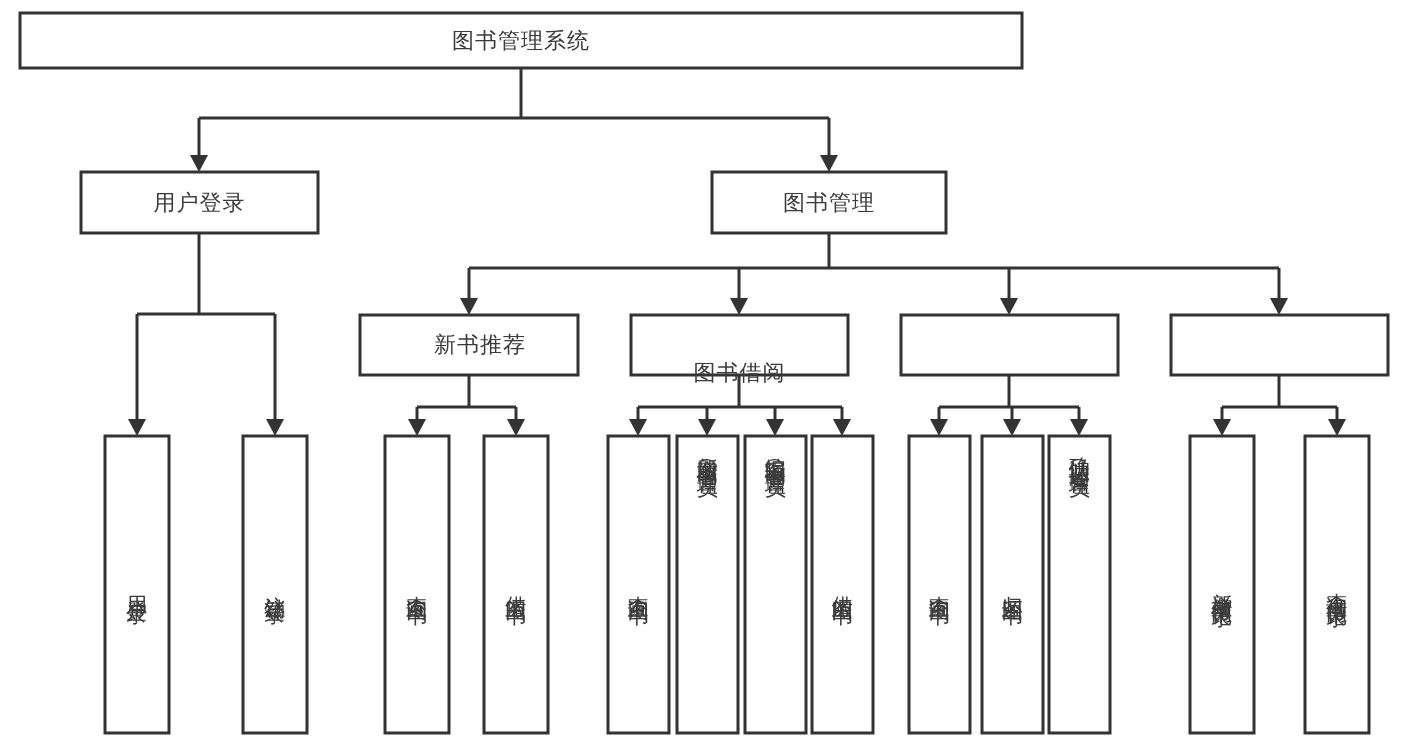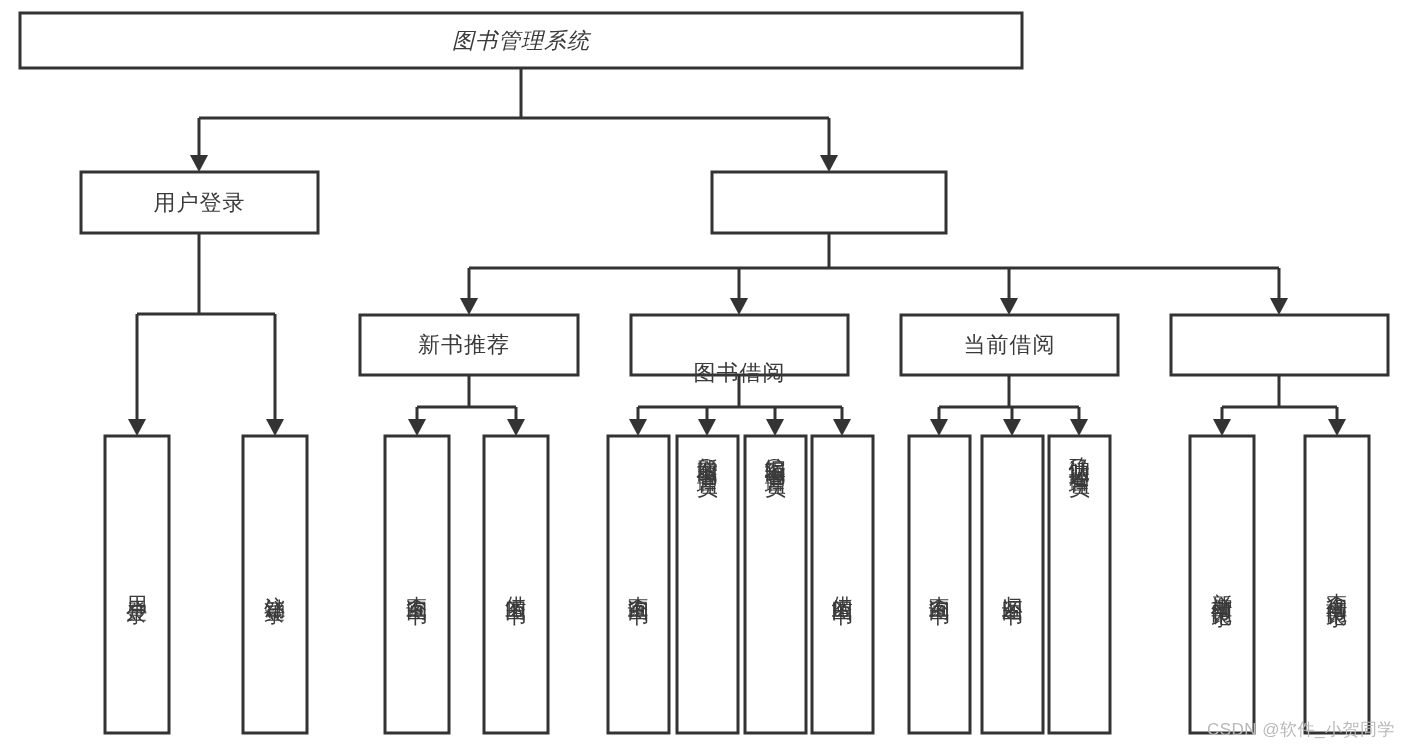--- a/index.html
+++ b/index.html
@@ -189,37 +189,37 @@
     <rect class="node-box" x="677" y="436" width="61" height="297"></rect>
     <rect class="node-box" x="745" y="436" width="61" height="297"></rect>
     <rect class="node-box" x="812" y="436" width="61" height="297"></rect>
     <rect class="node-box" x="909" y="436" width="61" height="297"></rect>
     <rect class="node-box" x="982" y="436" width="61" height="297"></rect>
     <rect class="node-box" x="1049" y="436" width="61" height="297"></rect>
     <rect class="node-box" x="1190" y="436" width="64" height="297"></rect>
     <rect class="node-box" x="1305" y="436" width="64" height="297"></rect>
   </svg>
 
-  <div class="hlabel-wrap" style="left:20px; top:13px; width:1002px; height:55px;font-style:italic;">
+  <div class="hlabel-wrap" style="left:20px; top:13px; width:1002px; height:55px;">
     <span class="hlabel-text">图书管理系统</span>
   </div>
 
   <div class="hlabel-wrap" style="left:81px; top:172px; width:237px; height:61px;">
     <span class="hlabel-text">用户登录</span>
   </div>
-
-  <div class="hlabel-wrap" style="left:344px; top:315px; width:240px; height:60px;">
+  <div class="hlabel-wrap" style="left:712px; top:172px; width:234px; height:61px;">
+    <span class="hlabel-text">图书管理</span>
+  </div>
+
+  <div class="hlabel-wrap" style="left:360px; top:315px; width:240px; height:60px;">
     <span class="hlabel-text">新书推荐</span>
   </div>
   <div class="hlabel-wrap" style="left:631px; top:315px; width:217px; height:60px;margin-top:28px;">
     <span class="hlabel-text">图书借阅</span>
   </div>
-  <div class="hlabel-wrap" style="left:901px; top:315px; width:217px; height:60px;">
-    <span class="hlabel-text">当前借阅</span>
-  </div>
 
   <div class="vlabel-wrap" style="left:105px; top:436px; width:64px; height:297px; align-items:center;">
     <span class="vlabel-text">用户登录</span>
   </div>
   <div class="vlabel-wrap" style="left:243px; top:436px; width:64px; height:297px; align-items:center;">
     <span class="vlabel-text">注销登录</span>
   </div>
   <div class="vlabel-wrap" style="left:385px; top:436px; width:64px; height:297px; align-items:center;">
     <span class="vlabel-text">查询图书</span>
   </div>
@@ -247,15 +247,14 @@
   <div class="vlabel-wrap" style="left:1049px; top:440px; width:61px; height:297px; align-items:flex-start;">
     <span class="vlabel-text">确认归还（管理员）</span>
   </div>
   <div class="vlabel-wrap" style="left:1190px; top:436px; width:64px; height:297px; align-items:center;">
     <span class="vlabel-text">新增借阅记录</span>
   </div>
   <div class="vlabel-wrap" style="left:1305px; top:436px; width:64px; height:297px; align-items:center;">
     <span class="vlabel-text">查询借阅记录</span>
   </div>
 
-  <div id="watermark">CSDN @软件_小贺同学</div>
 
 </div>
 
 </body></html>

